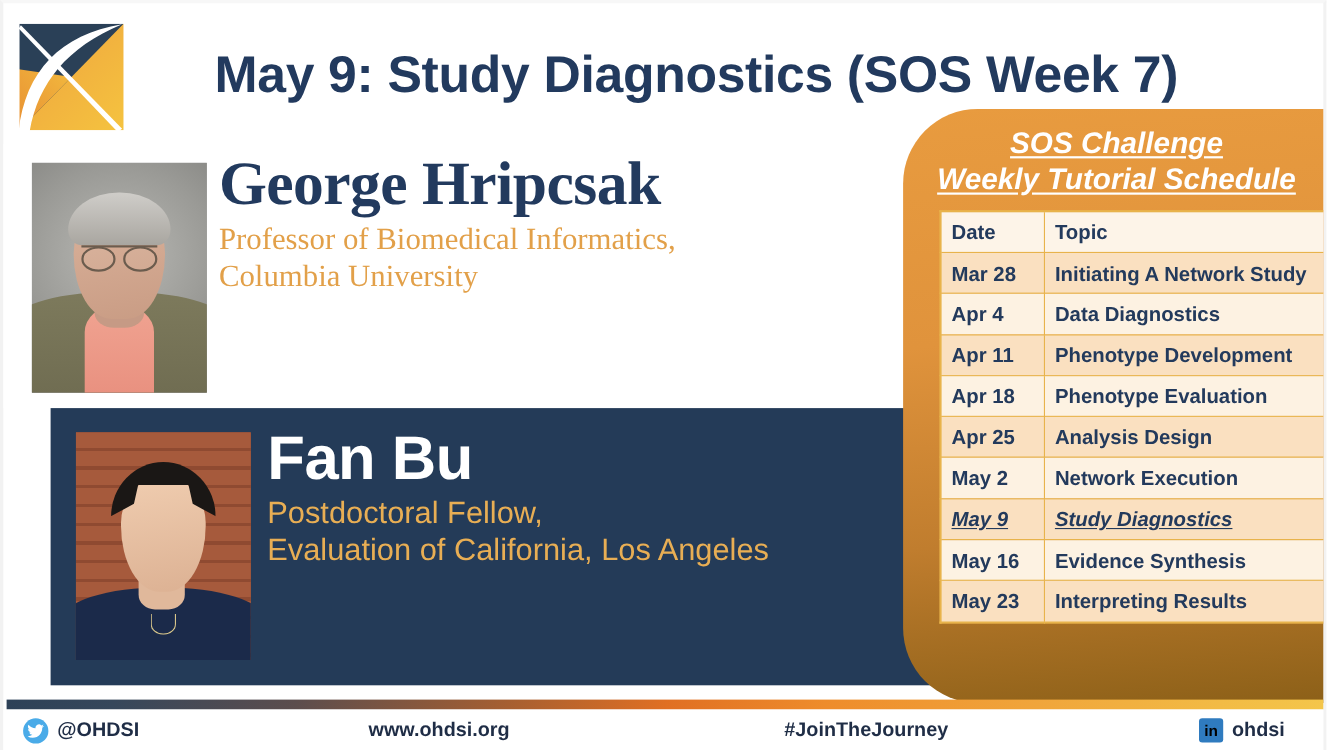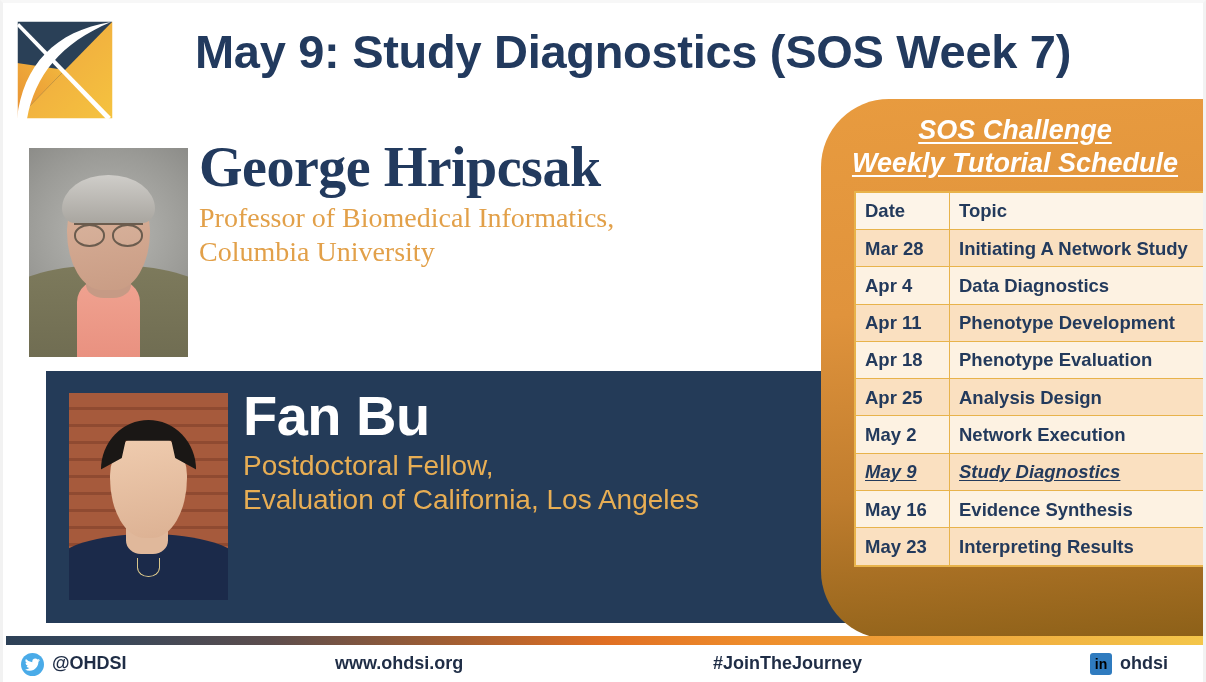--- a/index.html
+++ b/index.html
@@ -28,21 +28,21 @@
     left: 12px;
     top: 14px;
     width: 100px;
     height: 106px;
   }
 
   
   .slide-title {
     position: absolute;
     left: 125px;
-    top: 22px;
+    top: 38px;
     width: 1010px;
     text-align: center;
     font-size: 47px;
     font-weight: bold;
     color: #223a5e;
     letter-spacing: -0.3px;
     line-height: 1.15;
     white-space: nowrap;
   }
 

